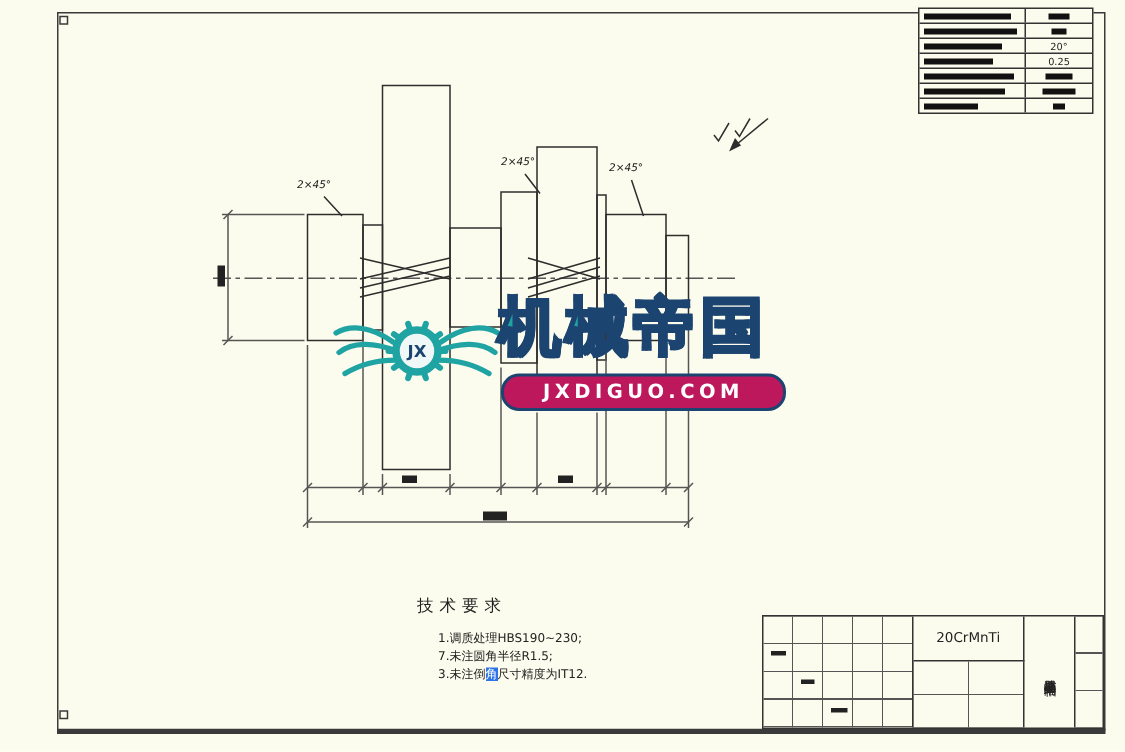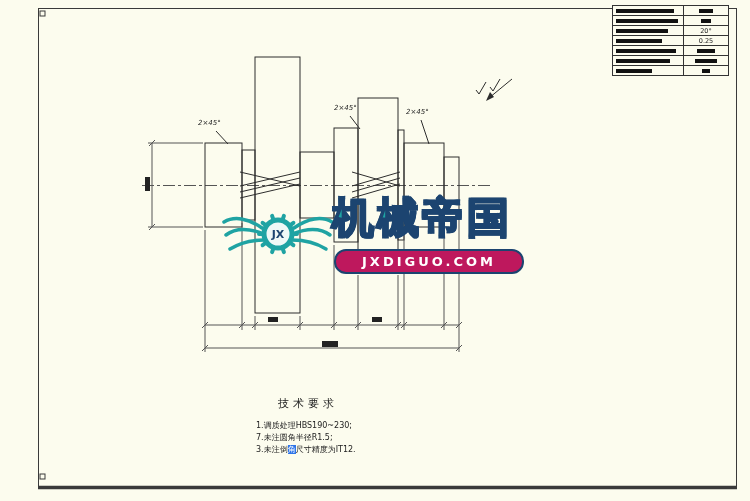--- a/index.html
+++ b/index.html
@@ -26,21 +26,21 @@
           border:2px solid #1C4470;border-radius:12px;display:flex;align-items:center;justify-content:center;}
   .wm-bar span{color:#fff;font-weight:bold;font-size:13px;letter-spacing:3px;}
 
   
   .chamfer{position:absolute;font-size:7px;color:#222;font-style:italic;}
   .c1{left:198px;top:119px;} .c2{left:334px;top:104px;} .c3{left:406px;top:108px;}
 
   
   .tech{position:absolute;left:256px;top:396px;}
   .tech-head{font-size:11px;letter-spacing:4px;margin:0 0 9px 22px;}
-  .tech-line{font-size:8px;line-height:12px;white-space:nowrap;}
+  .tech-line{font-size:8px;line-height:12px;white-space:nowrap;margin-left:36px;}
   .hl{background:#2E74E8;color:#fff;}
 
   
   .tblock{position:absolute;left:508px;top:410px;width:228px;height:76px;border:1px solid #333;
           box-sizing:border-box;background:#FCFCEE;}
   .tb-leftgrid{position:absolute;left:0;top:0;width:100px;height:74px;border-right:1px solid #333;box-sizing:border-box;
     background-image:repeating-linear-gradient(to bottom,transparent 0 17.5px,#555 17.5px 18.5px),
                      repeating-linear-gradient(to right,transparent 0 19px,#555 19px 20px);}
   .tb-mat{position:absolute;left:100px;top:0;width:74px;height:30px;border-right:1px solid #333;
           border-bottom:1px solid #333;box-sizing:border-box;display:flex;align-items:center;
@@ -206,14 +206,27 @@
 
   <div class="tech">
     <div class="tech-head">技术要求</div>
     <div class="tech-line">1.调质处理HBS190~230;</div>
     <div class="tech-line">7.未注圆角半径R1.5;</div>
     <div class="tech-line">
       <span>3.未注倒</span><span class="hl">角</span><span>尺寸精度为IT12.</span>
     </div>
   </div>
 
+  <div class="tblock">
+    <div class="tb-leftgrid">
+      <i class="sig sig1"></i>
+      <i class="sig sig2"></i>
+      <i class="sig sig3"></i>
+    </div>
+    <div class="tb-mat">20CrMnTi</div>
+    <div class="tb-midgrid"></div>
+    <div class="tb-name">
+      <span>变速器第二中间轴</span>
+    </div>
+    <div class="tb-right"></div>
+  </div>
 
 </div>
 
 </body></html>

